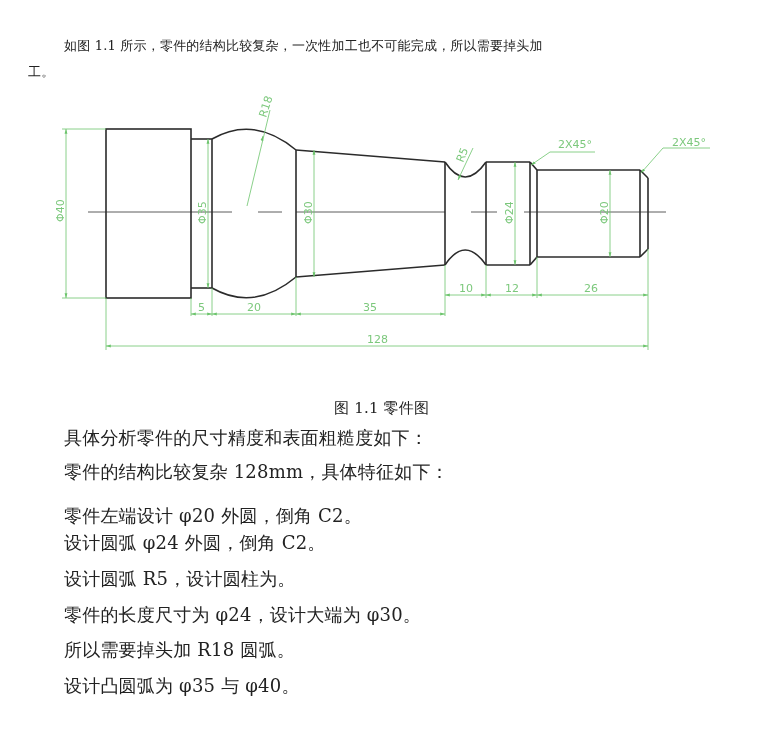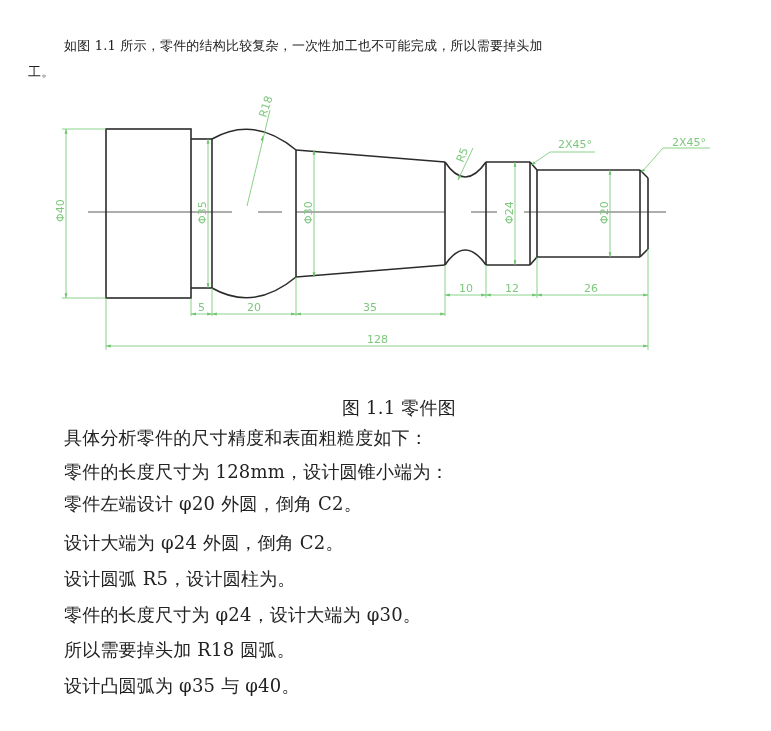--- a/index.html
+++ b/index.html
@@ -2,21 +2,21 @@
 <html><head>
 <meta charset="utf-8">
 <style>
   html, body { margin: 0; padding: 0; background: #ffffff; }
   body { width: 771px; height: 731px; position: relative; overflow: hidden;
          font-family: "DejaVu Serif", "Liberation Serif", serif; color: #222; }
   .para { position: absolute; font-size: 13px; line-height: 20px; letter-spacing: 0.2px; }
   #intro1 { left: 64px; top: 36px; }
   #intro2 { left: 28px; top: 62px; }
   #drawing { position: absolute; left: 0; top: 90px; }
-  #caption { left: 334px; top: 398px; font-size: 18px; margin-left: 8px; }
+  #caption { left: 334px; top: 398px; font-size: 15px; }
   .line { position: absolute; left: 64px; font-size: 18px; }
 </style>
 </head>
 <body>
 
 <div class="para" id="intro1">如图 1.1 所示，零件的结构比较复杂，一次性加工也不可能完成，所以需要掉头加</div>
 <div class="para" id="intro2">工。</div>
 
 <svg id="drawing" width="771" height="270" viewBox="0 90 771 270" xmlns="http://www.w3.org/2000/svg">
   <defs>
@@ -126,19 +126,19 @@
     <text x="459" y="292">10</text>
     <text x="505" y="292">12</text>
     <text x="584" y="292">26</text>
     <text x="367" y="343">128</text>
   </g>
 </svg>
 
 <div class="para" id="caption">图 1.1  零件图</div>
 
 <div class="para line" style="top:428px">具体分析零件的尺寸精度和表面粗糙度如下：</div>
-<div class="para line" style="top:462px">零件的长度尺寸为 128mm，设计圆锥小端为：</div>
-<div class="para line" style="top:494px">零件左端设计 φ20 外圆，倒角 C2。</div>
-<div class="para line" style="top:533px">设计大端为 φ24 外圆，倒角 C2。</div>
+<div class="para line" style="top:462px">零件的结构比较复杂 128mm，具体特征如下：</div>
+<div class="para line" style="top:506px">零件左端设计 φ20 外圆，倒角 C2。</div>
+<div class="para line" style="top:533px">设计圆弧 φ24 外圆，倒角 C2。</div>
 <div class="para line" style="top:569px">设计圆弧 R5，设计圆柱为。</div>
 <div class="para line" style="top:605px">零件的长度尺寸为 φ24，设计大端为 φ30。</div>
 <div class="para line" style="top:640px">所以需要掉头加 R18 圆弧。</div>
 <div class="para line" style="top:676px">设计凸圆弧为 φ35 与 φ40。</div>
 
 </body></html>

